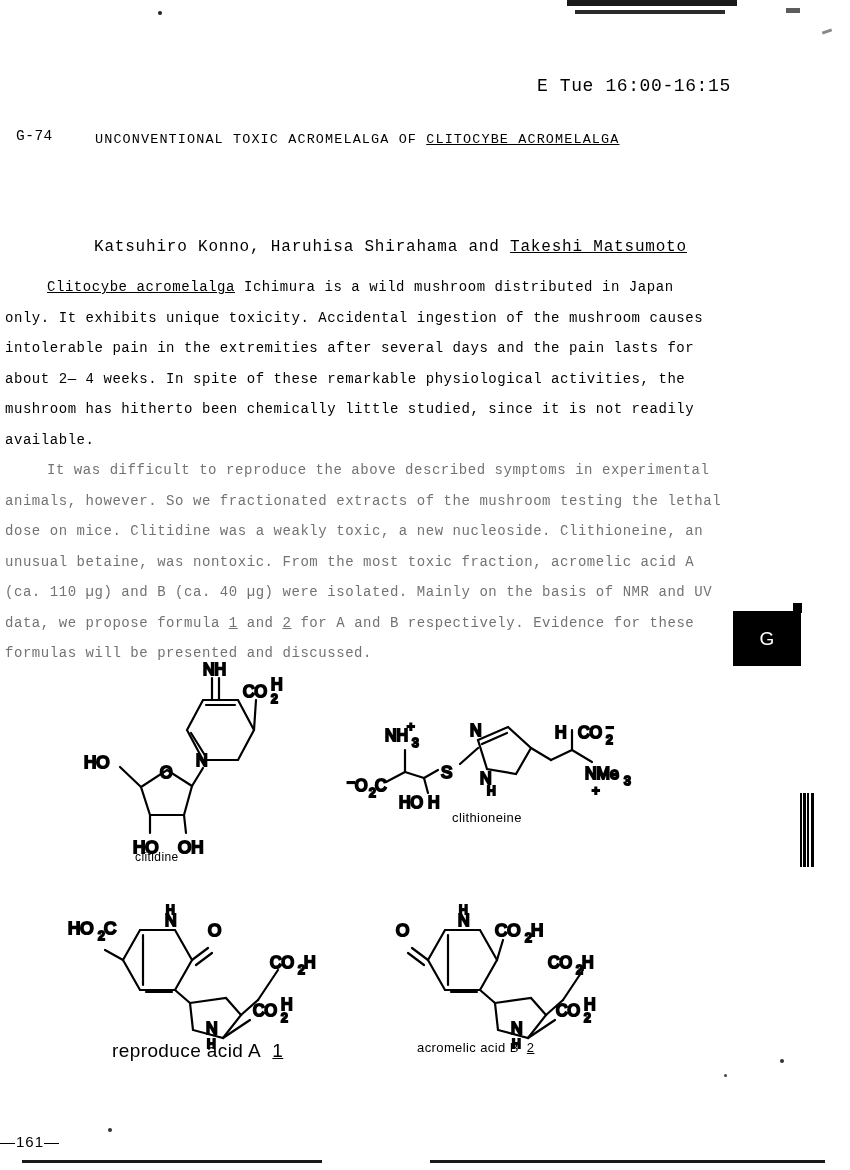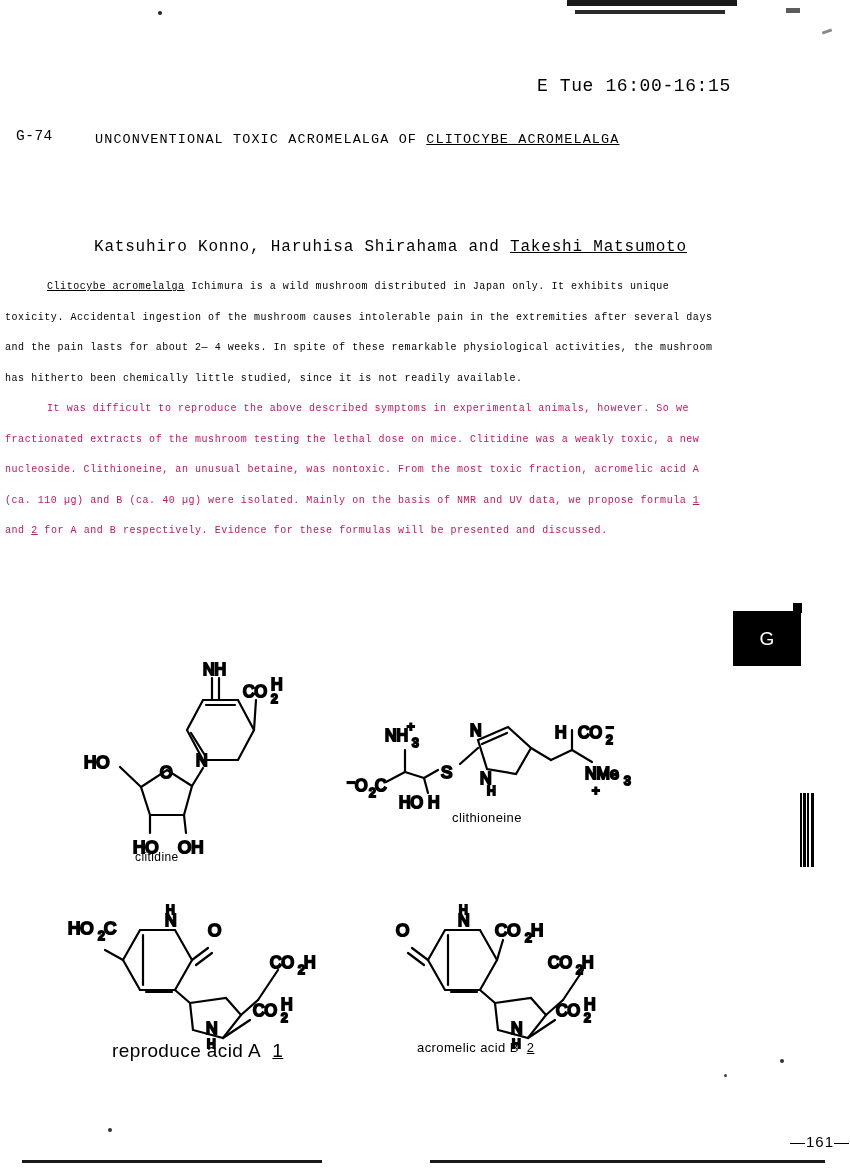--- a/index.html
+++ b/index.html
@@ -125,35 +125,35 @@
     left: 103px; top: 219px;
     font-size: 14px;
     letter-spacing: .8px;
     white-space: nowrap;
   }
 
   .body-text {
     position: absolute;
     left: 5px; top: 272px;
     width: 720px;
-    font-size: 10px;
+    font-size: 14px;
     line-height: 30.5px;
     letter-spacing: .55px;
   }
   .body-text p { margin: 0; }
   .body-text .indent { text-indent: 42px; }
   .body-text u { text-decoration: underline; }
   .uline-num { text-decoration: underline; }
-  .fade2 { color: #be185d; }
+  .fade2 { color: #737373; }
 
   
   .page-num {
     position: absolute;
     left: 0; right: 0; top: 1133px;
-    text-align: right;
+    text-align: left;
     font-size: 15px;
     letter-spacing: 1px;
     font-family: "Liberation Sans", sans-serif;
   }
   .struct-caption {
     position: absolute;
     font-family: "Liberation Sans", sans-serif;
     font-size: 17px;
     letter-spacing: .4px;
     white-space: nowrap;

